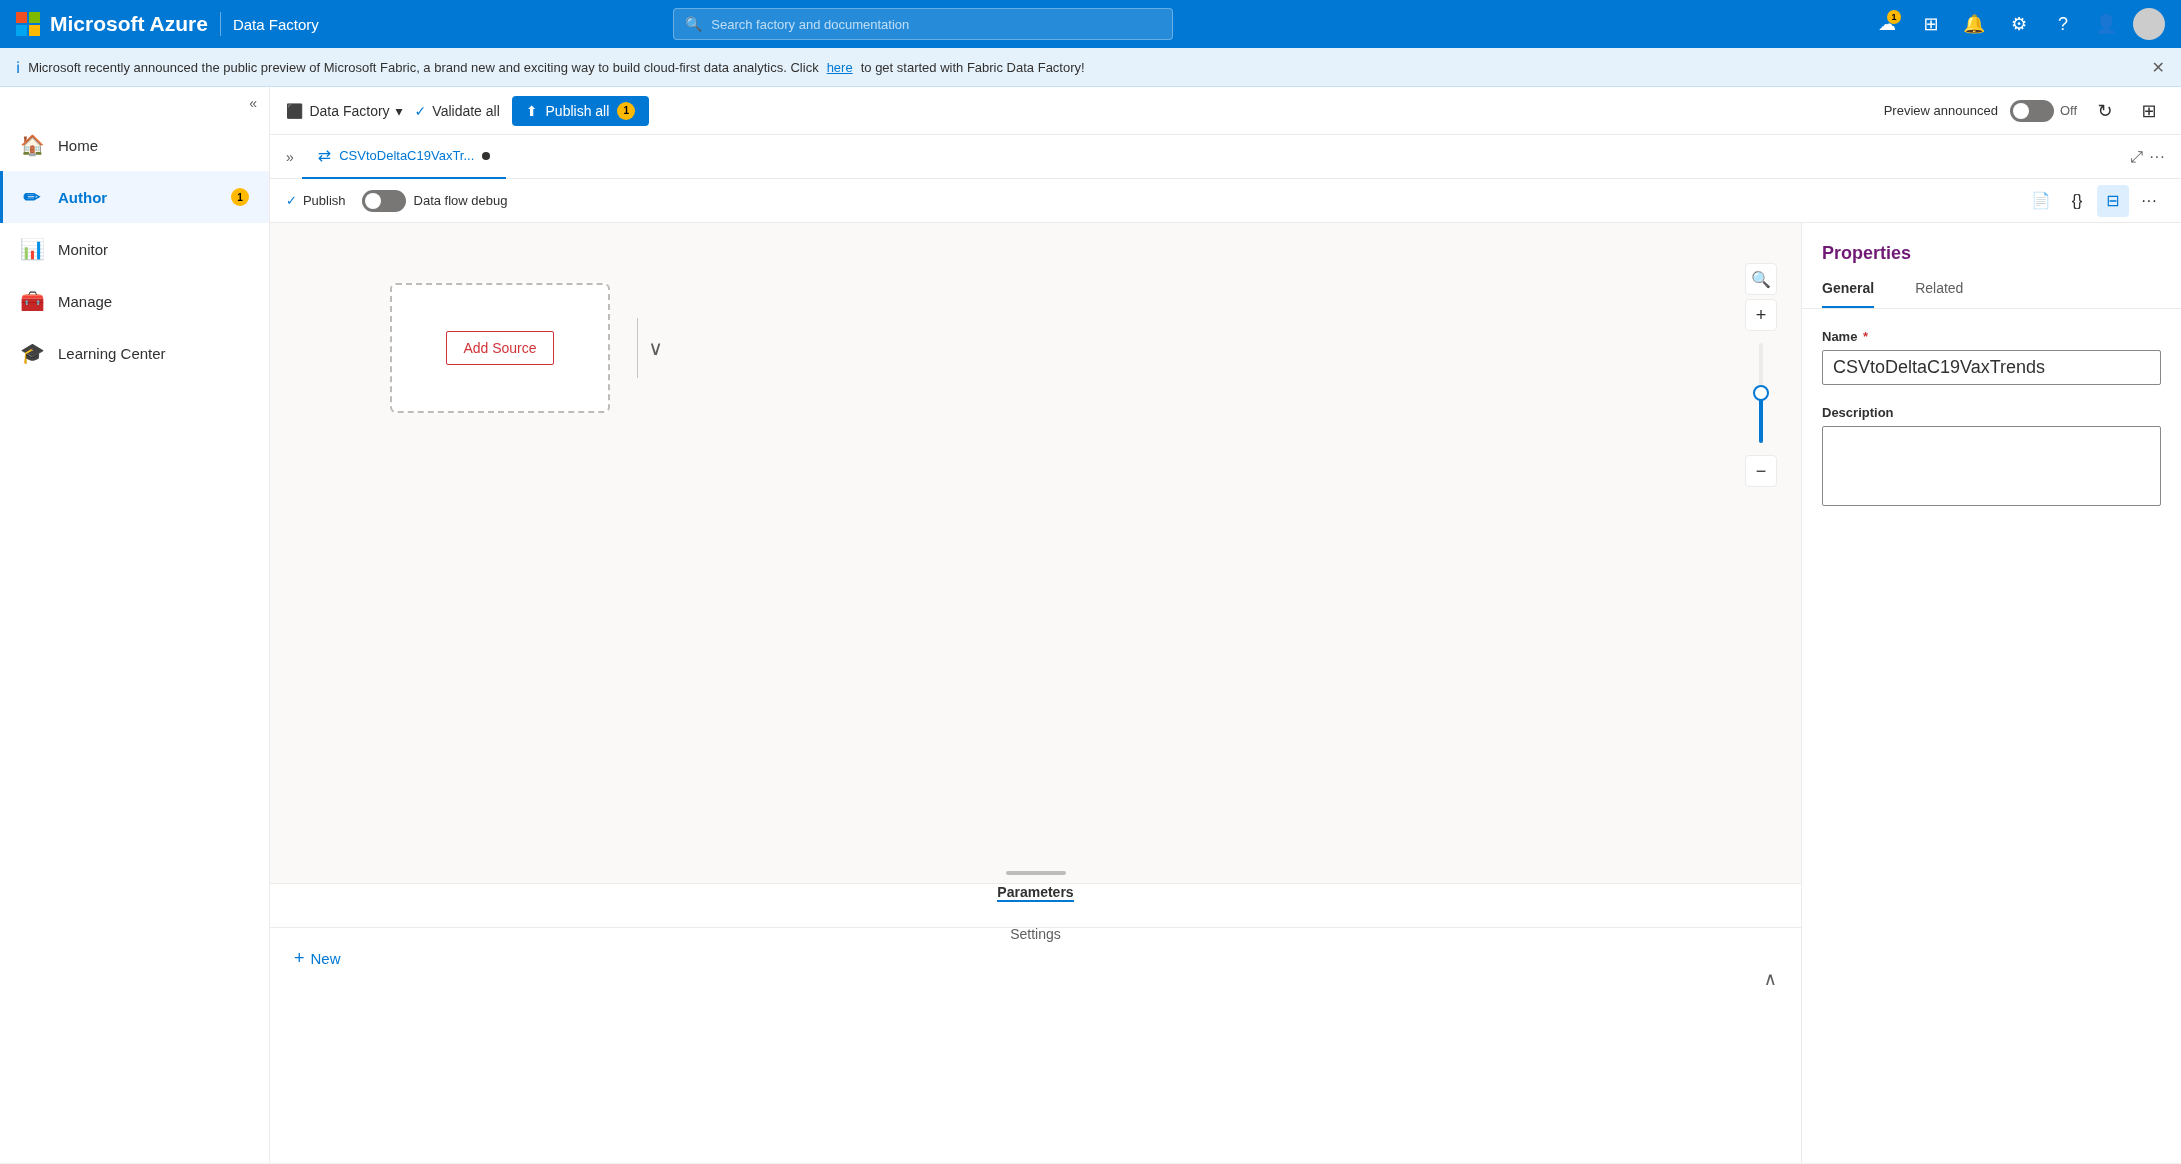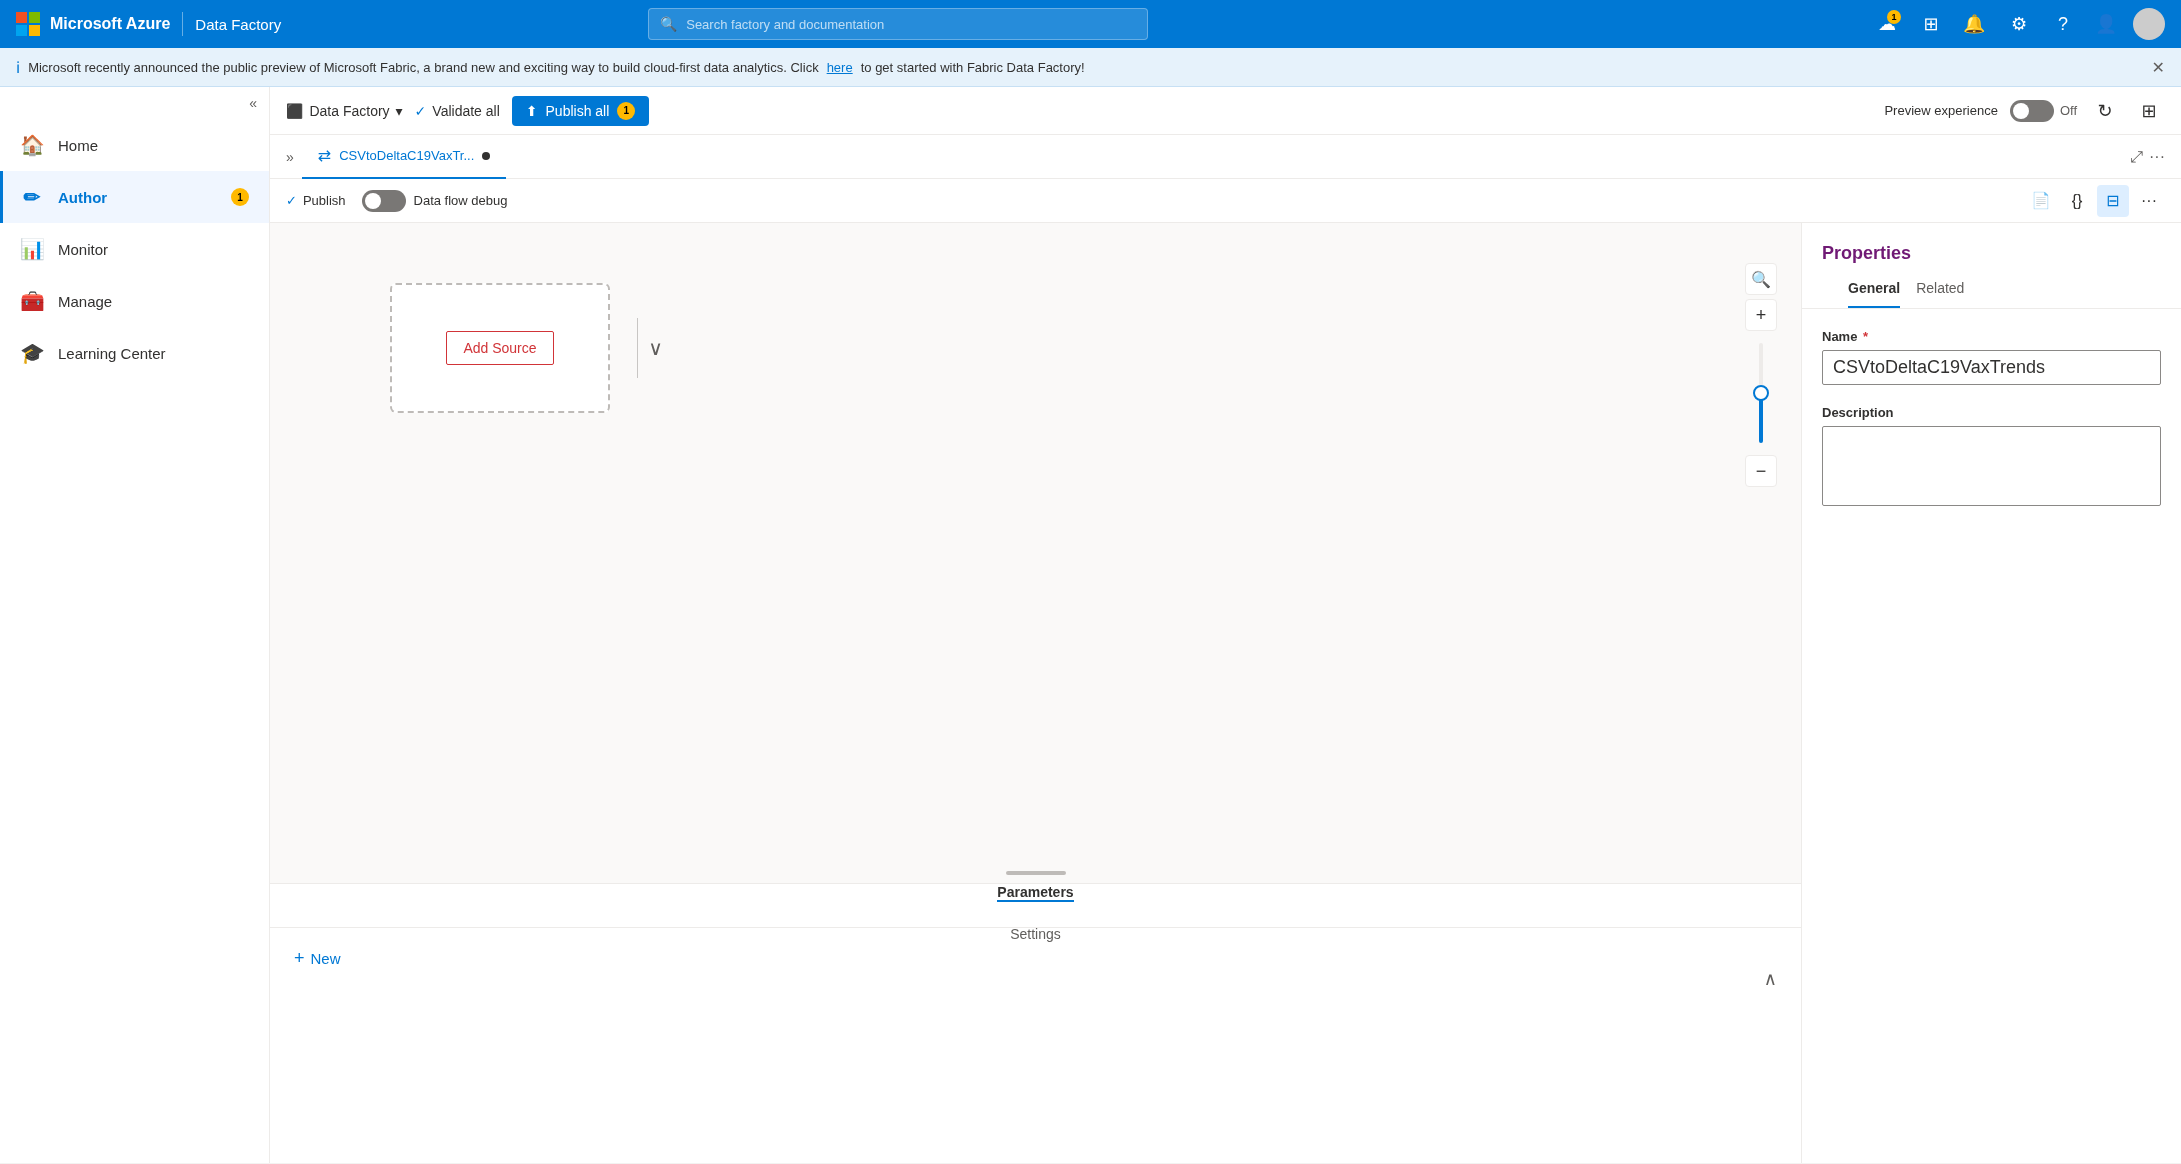--- a/index.html
+++ b/index.html
@@ -15,21 +15,21 @@
       gap: 12px;
       color: white;
     }
     .top-nav-brand {
       display: flex;
       align-items: center;
       gap: 10px;
     }
     .top-nav-brand-name {
       font-weight: 600;
-      font-size: 16px;
+      font-size: 21px;
       color: white;
     }
     .top-nav-separator {
       width: 1px;
       height: 24px;
       background: rgba(255,255,255,0.4);
     }
     .top-nav-service {
       font-size: 15px;
       font-weight: 500;
@@ -600,22 +600,21 @@
       border-bottom: 1px solid #edebe9;
     }
     .properties-title {
       font-size: 18px;
       font-weight: 600;
       color: #701a75;
       margin-bottom: 16px;
     }
     .properties-tabs {
       display: flex;
-      gap: 16px;
-      margin-left: 26px;
+      gap: 41px;
     }
     .prop-tab {
       font-size: 14px;
       color: #605e5c;
       cursor: pointer;
       padding-bottom: 10px;
       border-bottom: 2px solid transparent;
     }
     .prop-tab.active {
       color: #323130;
@@ -769,21 +768,21 @@
       <div class="toolbar-validate-btn">
         <span style="color:#0078d4;">✓</span>
         <span>Validate all</span>
       </div>
       <button class="toolbar-publish-btn">
         <span>⬆</span>
         <span>Publish all</span>
         <span class="publish-badge">1</span>
       </button>
       <div class="toolbar-right">
-        <span class="preview-exp-label">Preview experience</span>
+        <span class="preview-exp-label">Preview announced</span>
         <div class="toggle-switch">
           <div class="toggle-track">
             <div class="toggle-thumb"></div>
           </div>
           <span class="toggle-off-label">Off</span>
         </div>
         <div class="toolbar-icon-btn">
           <span>↻</span>
         </div>
         <div class="toolbar-icon-btn">

